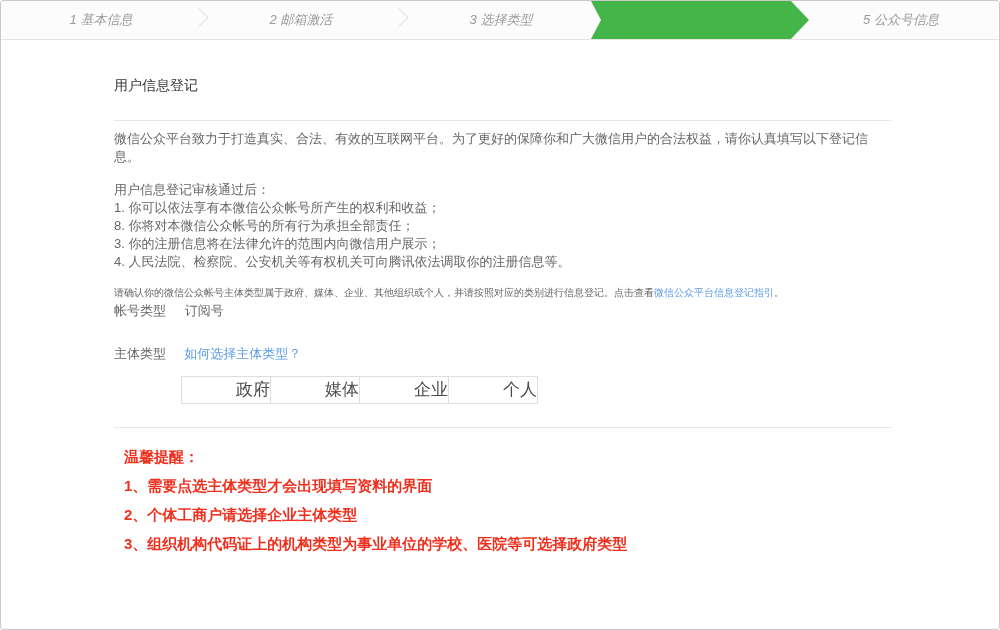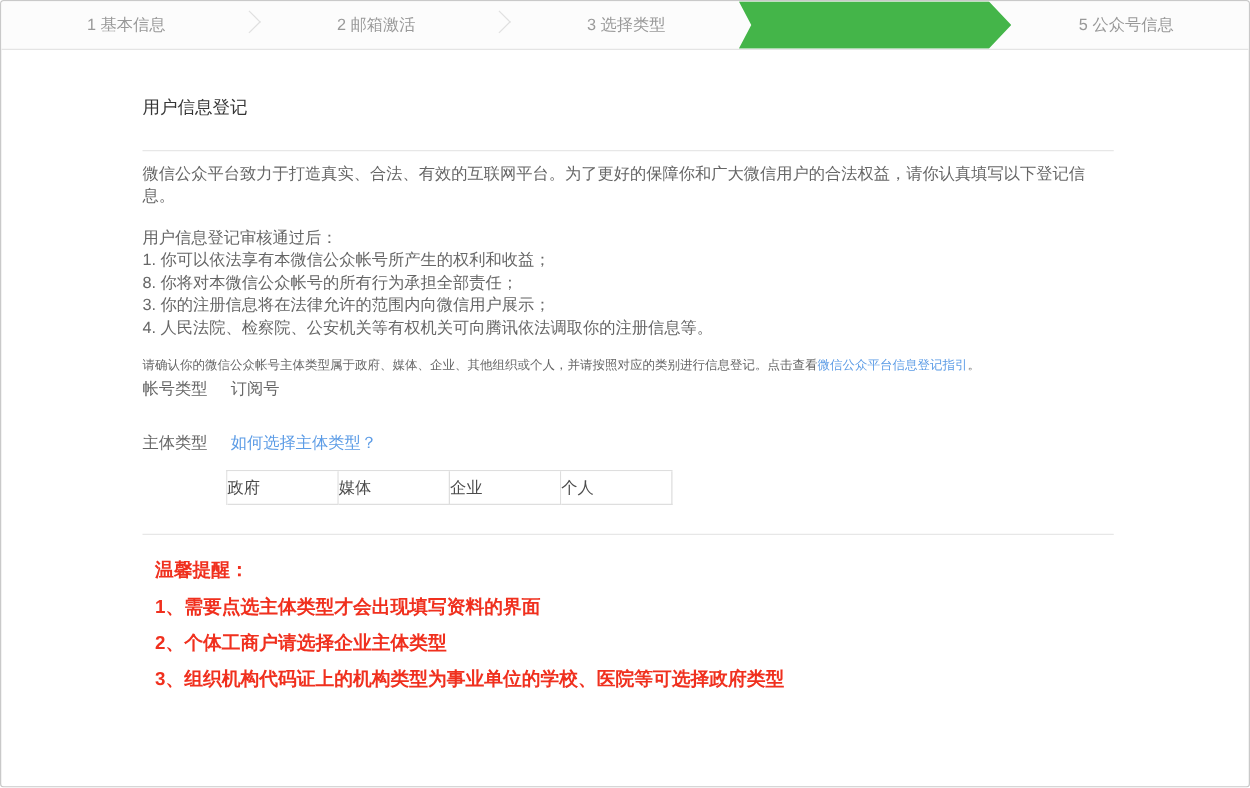--- a/index.html
+++ b/index.html
@@ -23,20 +23,21 @@
     border-bottom:1px solid #e4e4e4;
   }
   .step {
     position:absolute; top:0;
     width:200px; height:38px;
     line-height:38px;
     text-align:center;
     font-size:13px;
     color:#999;
     z-index:2;
+    font-style:italic;
   }
   .step.active { color:#fff; }
   .sep-chevron {
     position:absolute; top:10px;
     width:12px; height:12px;
     border-top:1px solid #e0e0e0;
     border-right:1px solid #e0e0e0;
     transform:rotate(45deg);
     z-index:1;
   }
@@ -84,22 +85,22 @@
   .type-table {
     margin:13px 0 0 67px;
     display:flex;
     border-top:1px solid #dedede;
     border-left:1px solid #dedede;
     width:max-content;
   }
   .type-cell {
     width:88px; height:26px;
     line-height:26px;
-    text-align:left;
-    font-size:13px;
+    text-align:right;
+    font-size:17px;
     color:#4c4c4c;
     border-right:1px solid #dedede;
     border-bottom:1px solid #dedede;
     background:#fff;
     cursor:pointer;
   }
   .type-cell.wide { width:96px; }
 
   .divider2 {
     margin-top:23px;
@@ -155,21 +156,21 @@
 
     <p class="confirm">
       <span>请确认你的微信公众帐号主体类型属于政府、媒体、企业、其他组织或个人，并请按照对应的类别进行信息登记。点击查看</span><a class="link">微信公众平台信息登记指引</a><span>。</span>
     </p>
 
     <div class="field-row">
       <span class="label">帐号类型</span>
       <span>订阅号</span>
     </div>
 
-    <div class="field-row" style="margin-top:25px;">
+    <div class="field-row" style="margin-top:25px;font-family:Liberation Serif, serif;">
       <span class="label">主体类型</span>
       <a class="link">如何选择主体类型？</a>
     </div>
 
     <div class="type-table">
       <div class="type-cell">政府</div>
       <div class="type-cell">媒体</div>
       <div class="type-cell">企业</div>
       <div class="type-cell">个人</div>
     </div>

